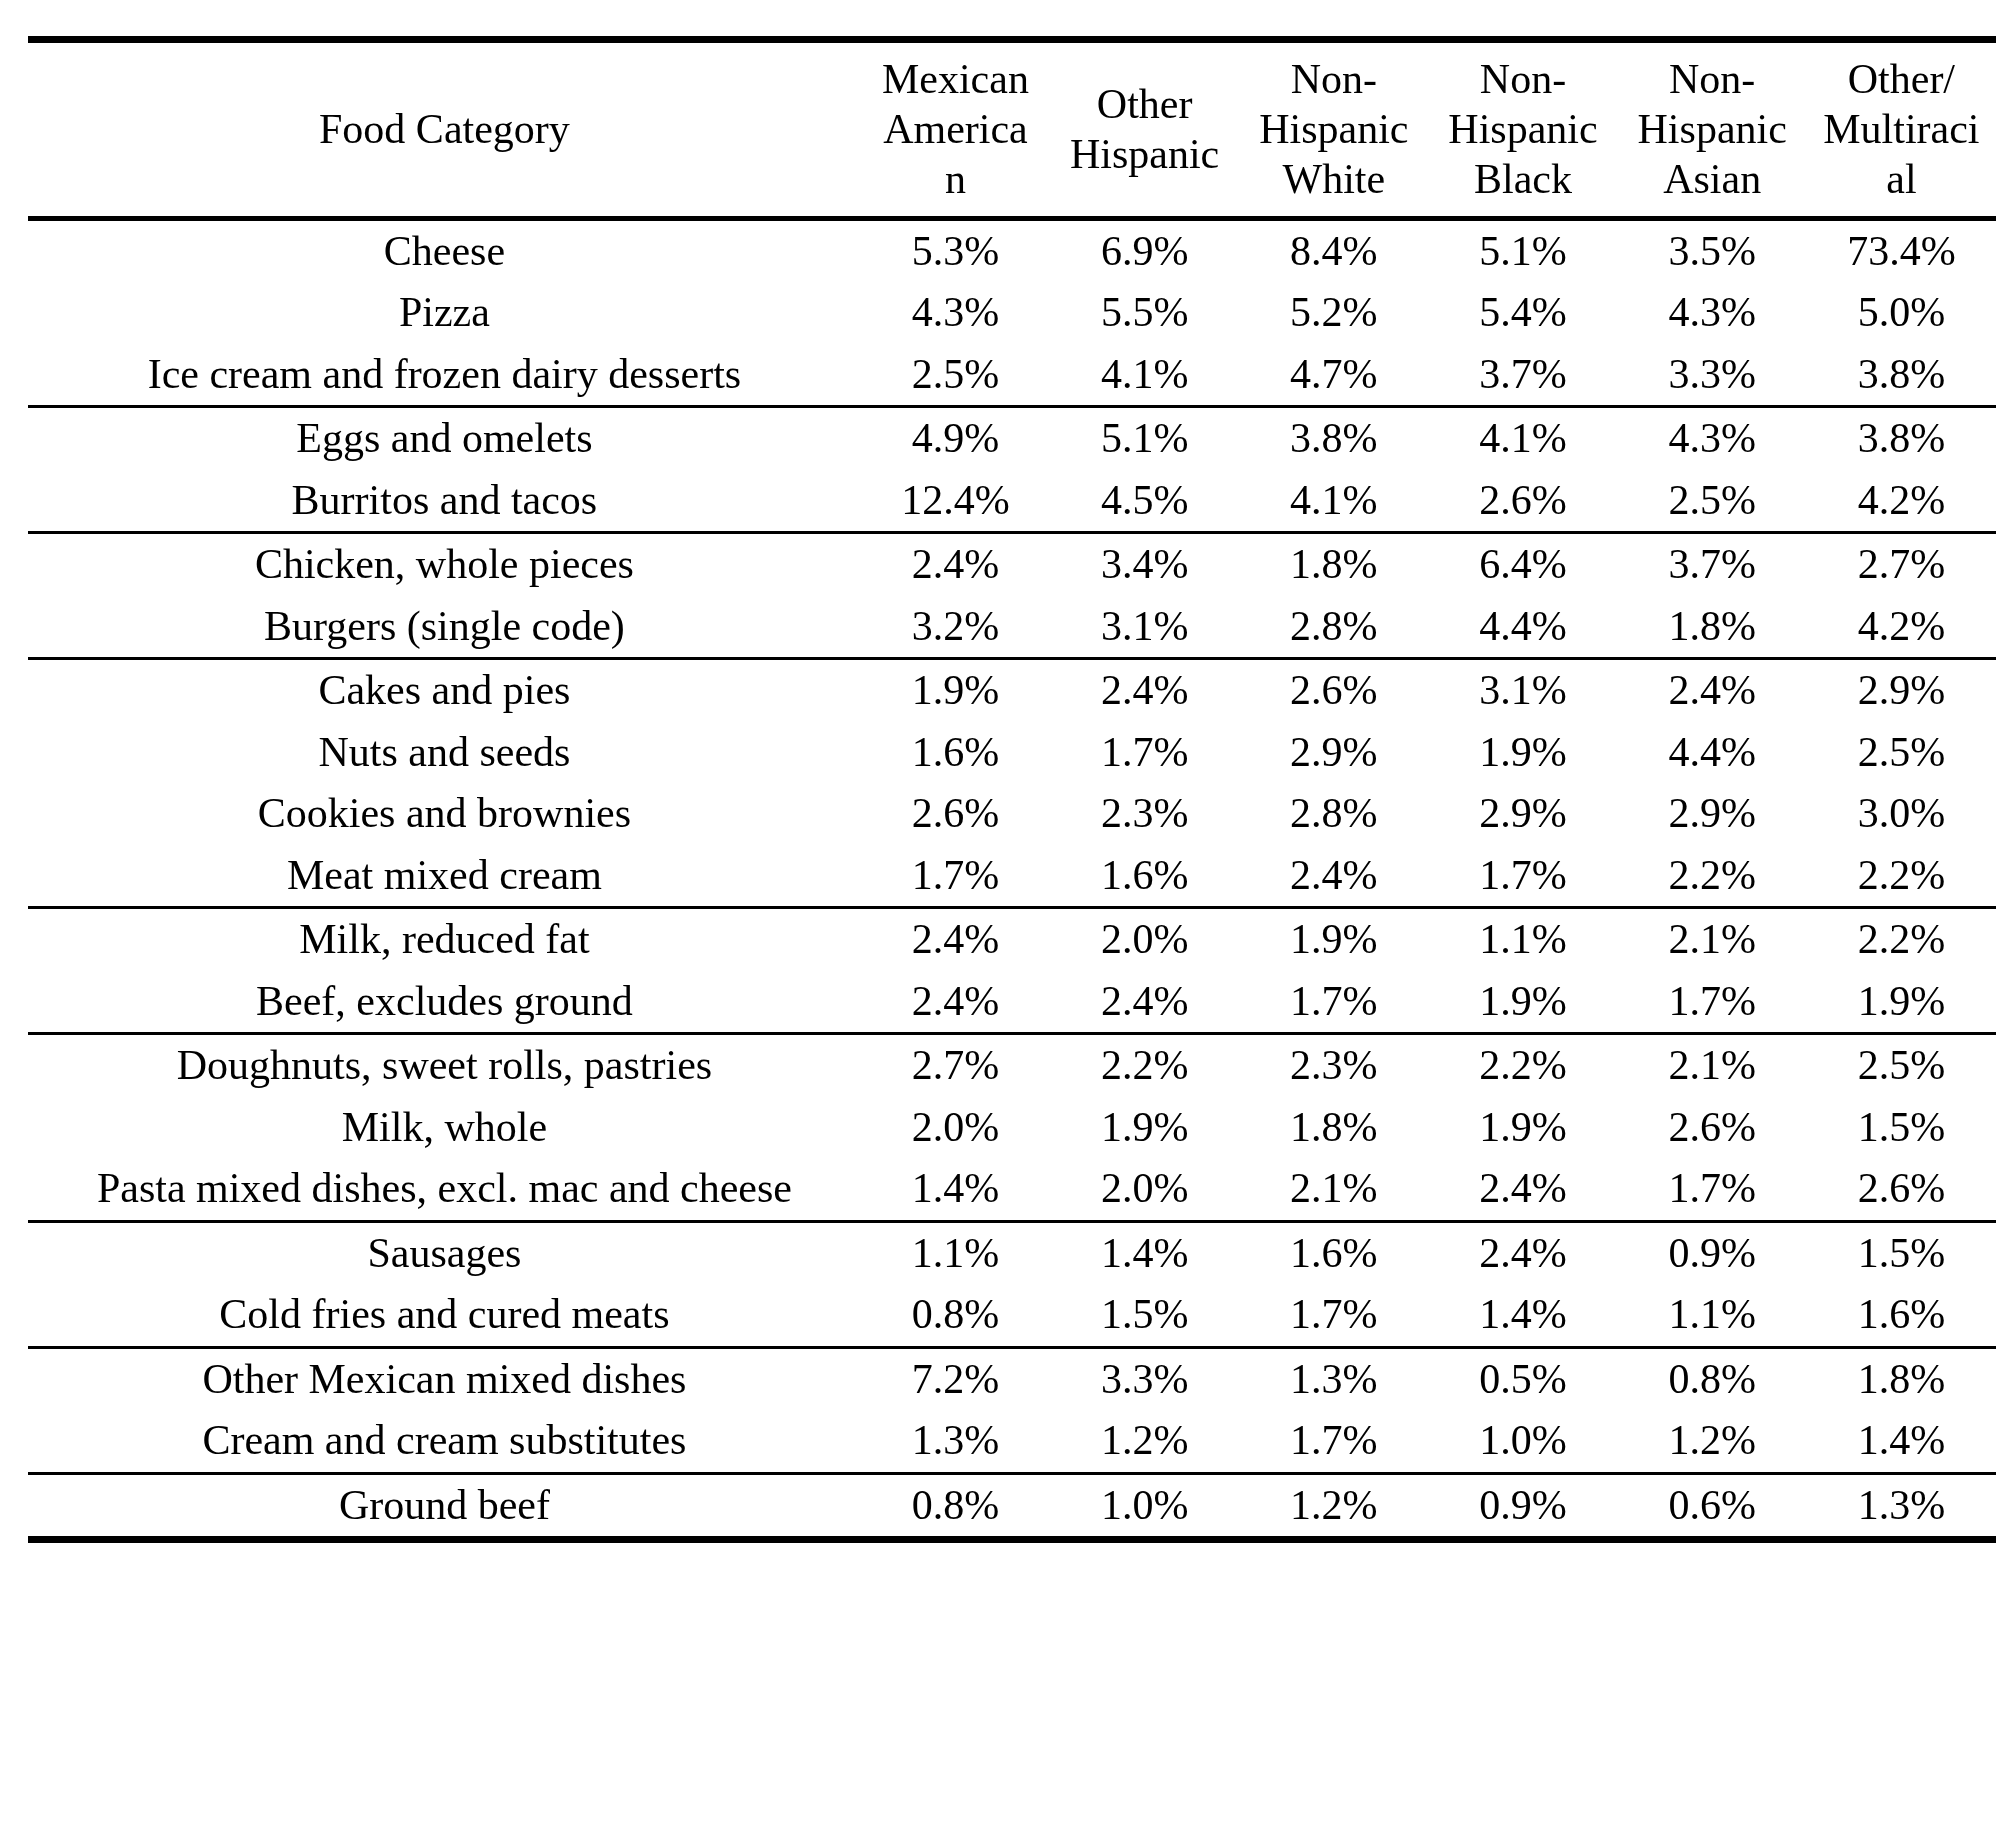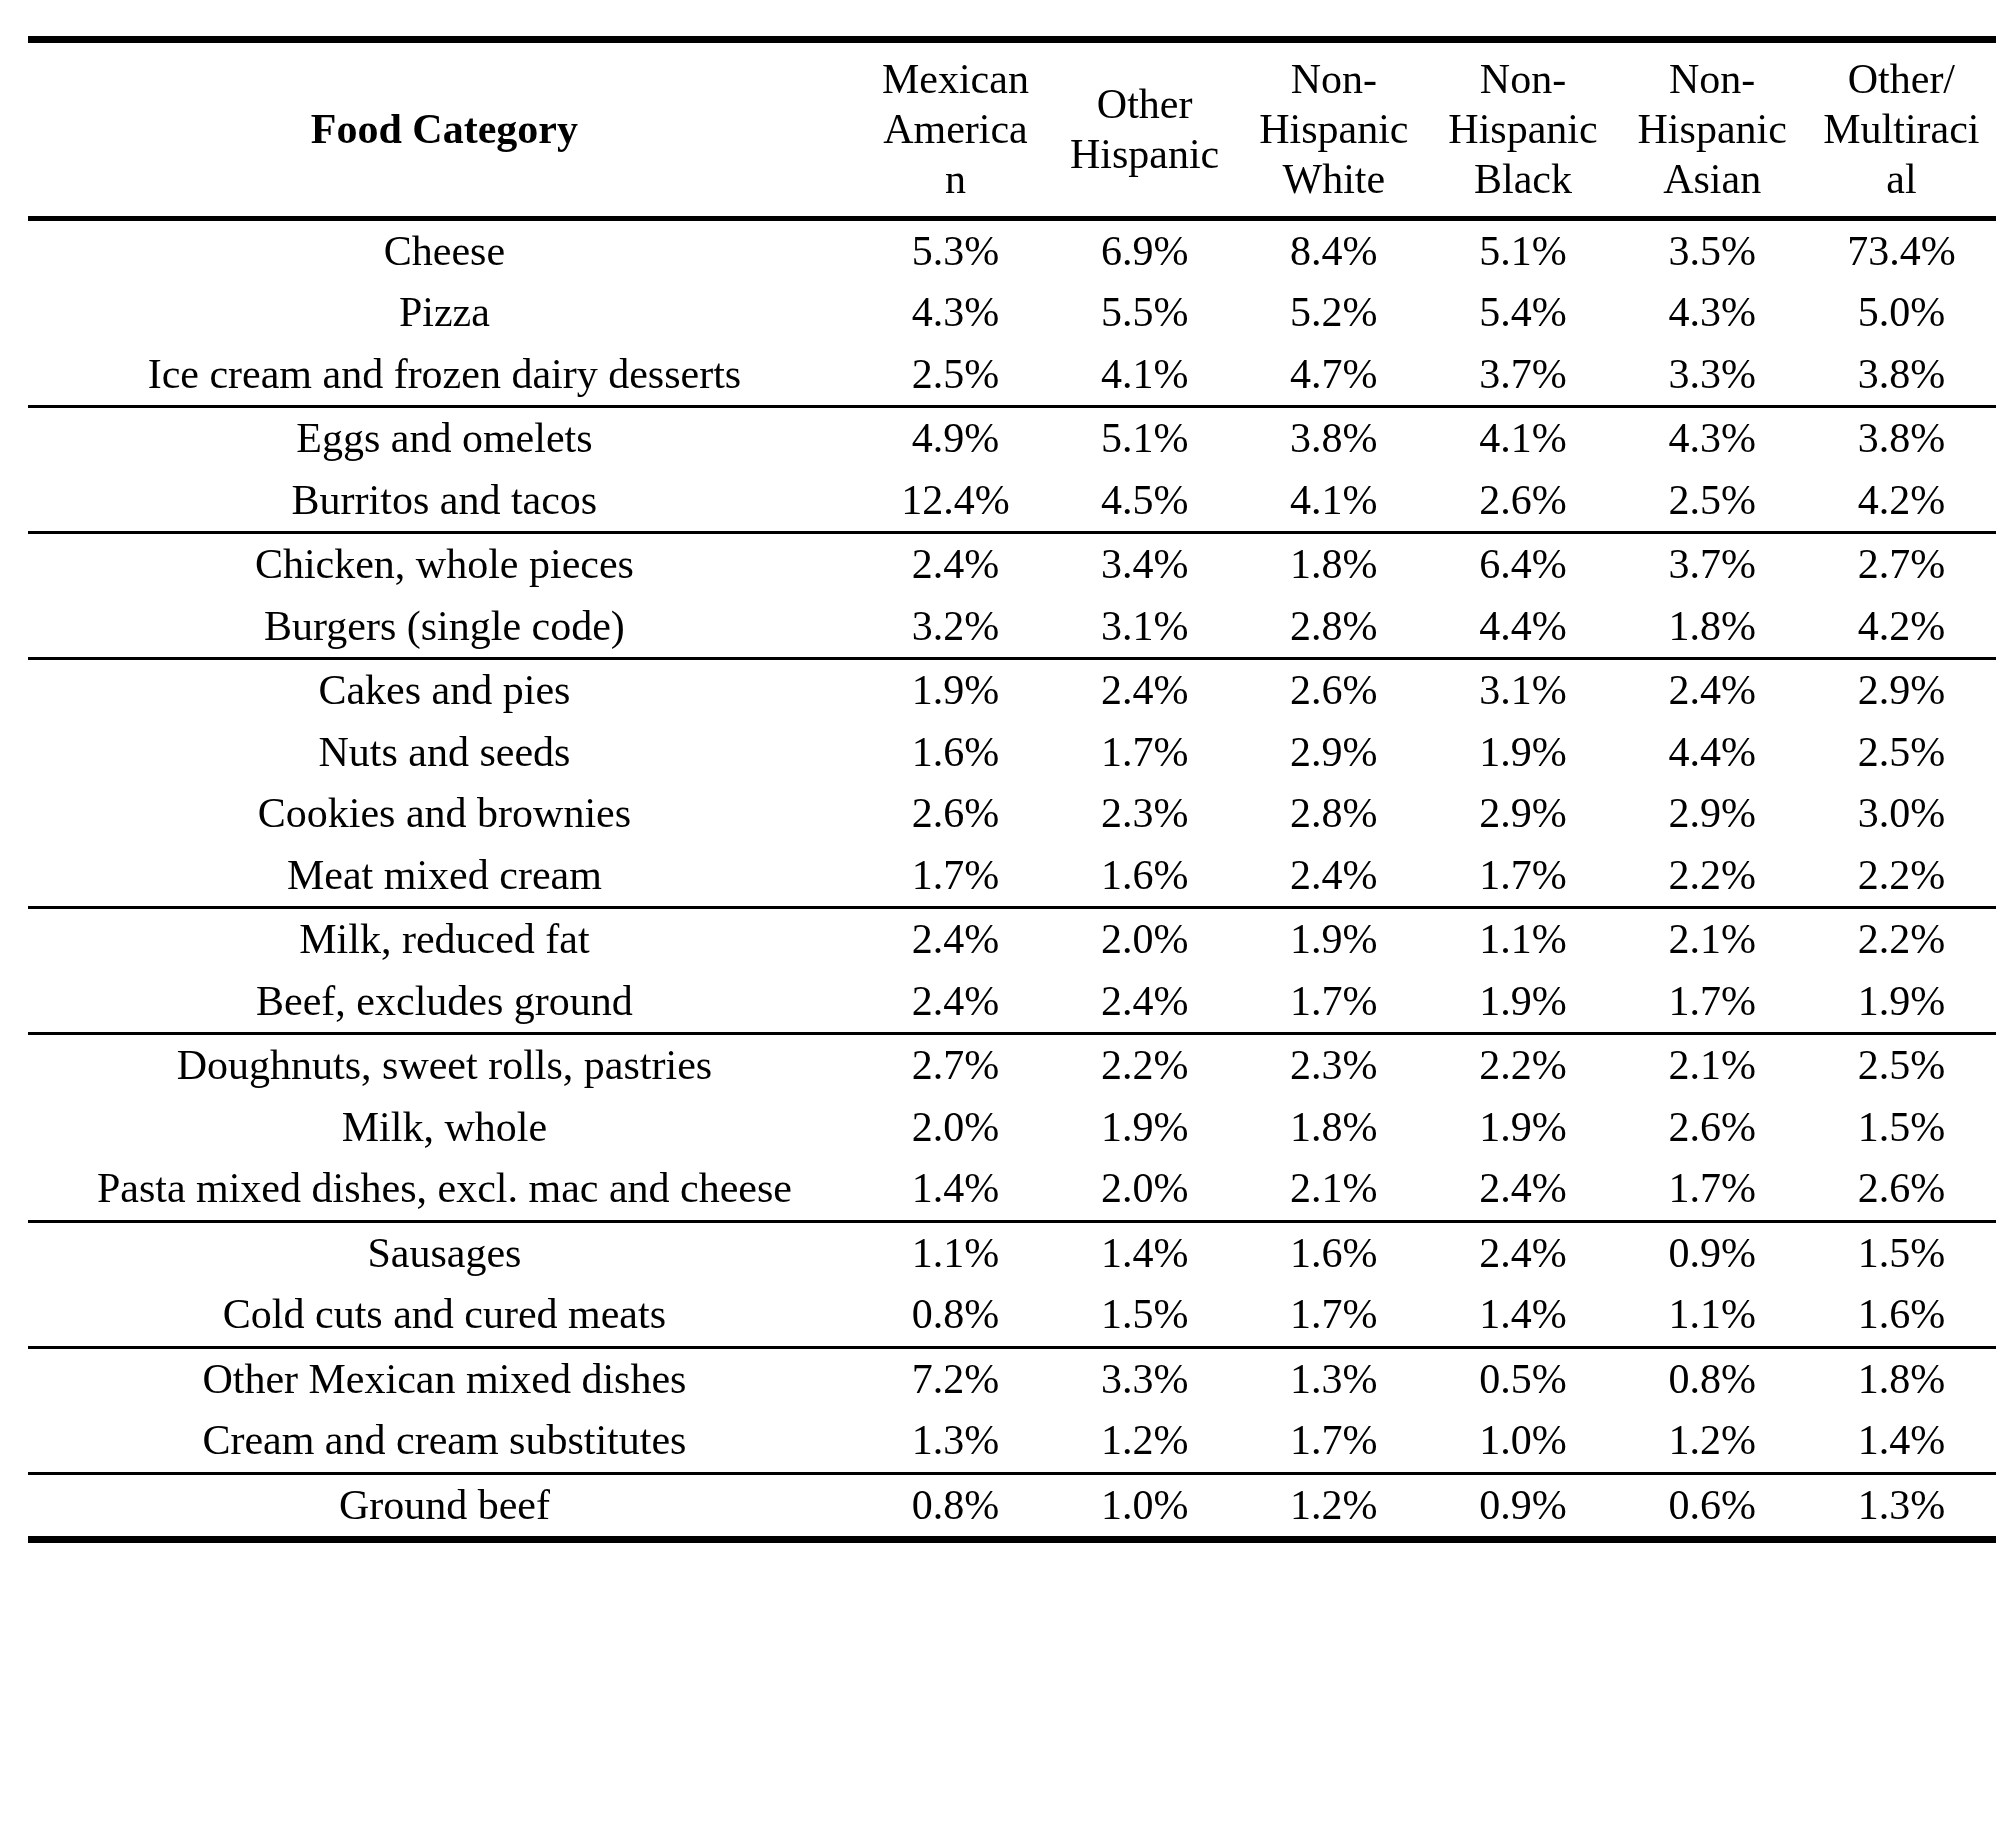--- a/index.html
+++ b/index.html
@@ -29,21 +29,21 @@
   thead th {
     font-weight: normal;
     text-align: center;
     vertical-align: middle;
     white-space: pre-line;
     line-height: 1.2;
     padding: 10.7px 2.1px;
     border-bottom: 5.9px solid #000000;
   }
   thead th.food-head {
-    font-weight: bold;
+    font-weight: normal;
   }
   tbody td {
     text-align: center;
     vertical-align: middle;
     line-height: 1.16;
     padding: 6.4px 2.1px;
   }
   tbody tr.group-start td {
     border-top: 3.7px solid #000000;
   }
@@ -232,21 +232,21 @@
         <tr class="group-start">
           <td>Sausages</td>
           <td>1.1%</td>
           <td>1.4%</td>
           <td>1.6%</td>
           <td>2.4%</td>
           <td>0.9%</td>
           <td>1.5%</td>
         </tr>
         <tr>
-          <td>Cold cuts and cured meats</td>
+          <td>Cold fries and cured meats</td>
           <td>0.8%</td>
           <td>1.5%</td>
           <td>1.7%</td>
           <td>1.4%</td>
           <td>1.1%</td>
           <td>1.6%</td>
         </tr>
         <tr class="group-start">
           <td>Other Mexican mixed dishes</td>
           <td>7.2%</td>

